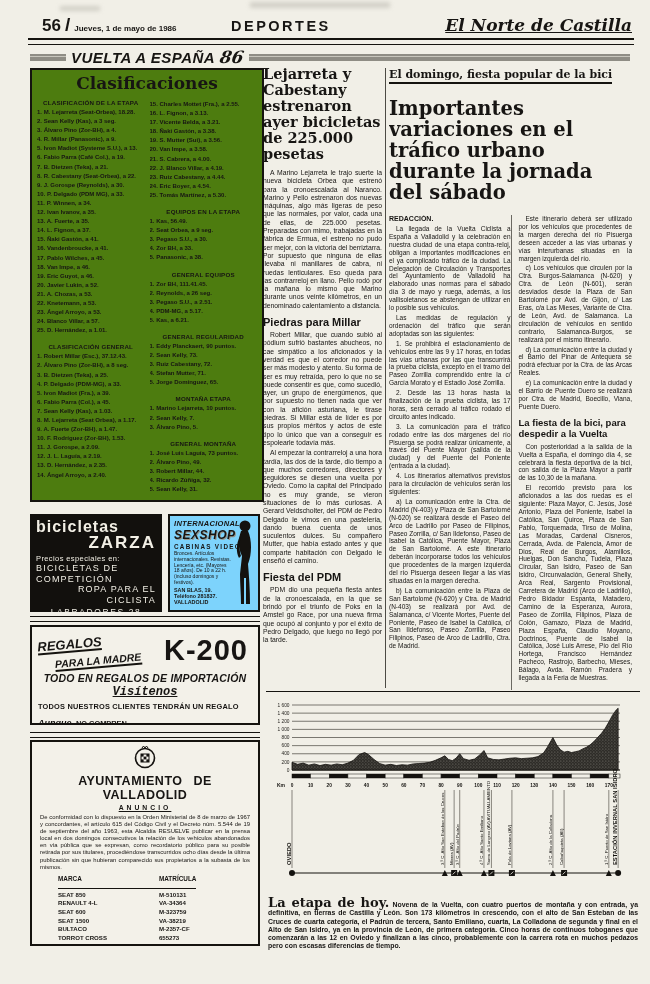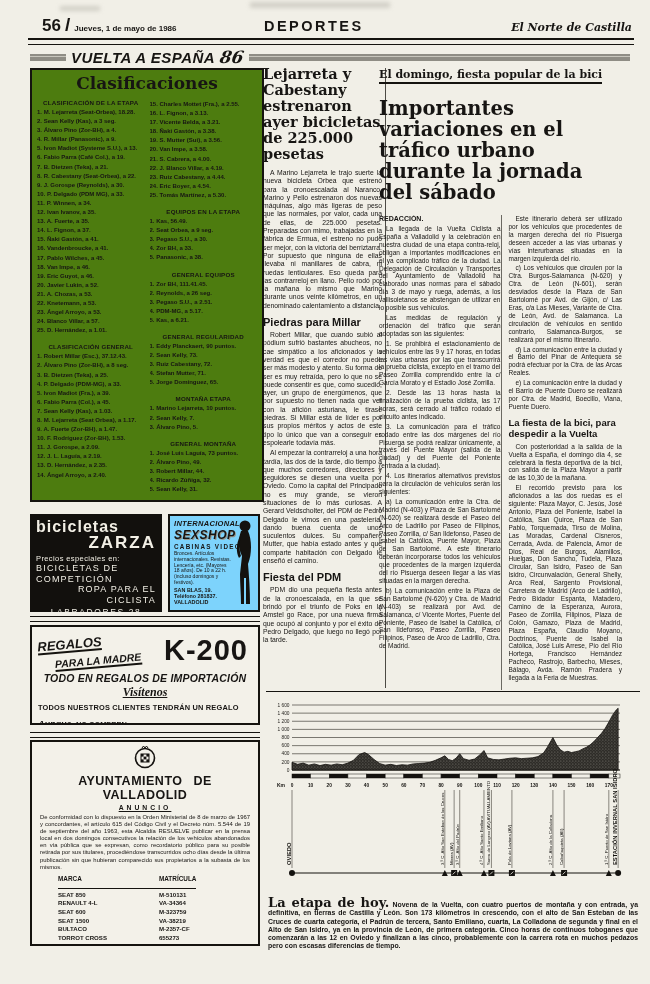--- a/index.html
+++ b/index.html
@@ -7,21 +7,21 @@
         font-family:"Liberation Sans",sans-serif;overflow:hidden;margin:0 auto;}
   .smudge{position:absolute;background:#b9b7ae;filter:blur(2px);opacity:.55;}
 
   
   .hdr{position:absolute;left:42px;right:18px;top:14px;display:flex;align-items:baseline;justify-content:space-between;}
   .hdr-left{display:flex;align-items:baseline;gap:4px;}
   .pg{font-weight:bold;font-size:17px;}
   .pgslash{font-weight:bold;font-size:19px;}
   .dt{font-weight:bold;font-size:8px;}
   .sect{font-weight:bold;font-size:14.5px;letter-spacing:2.5px;margin-left:-60px;}
-  .masthead{font-family:"DejaVu Serif",serif;font-style:italic;font-weight:bold;font-size:11px;}
+  .masthead{font-family:"DejaVu Serif",serif;font-style:italic;font-weight:bold;font-size:17px;text-decoration:underline;}
   .hdr-rule{position:absolute;left:28px;right:16px;top:38px;height:4px;border-top:2.5px solid #15130f;border-bottom:1px solid #15130f;}
 
   
   .banner{position:absolute;left:30px;right:20px;top:49px;height:16px;display:flex;align-items:center;gap:5px;}
   .bar{height:7px;background:repeating-linear-gradient(180deg,#8f8d85 0 2px,#c8c6bd 2px 3px,#8f8d85 3px 7px);}
   .bar-l{width:36px;}
   .bar-r{flex:1;}
   .banner-title{font-weight:900;font-style:italic;font-size:15px;letter-spacing:.5px;white-space:nowrap;}
   .banner-year{font-family:"DejaVu Serif",serif;font-weight:bold;font-style:italic;font-size:17px;transform:skewX(-10deg);}
 
@@ -54,21 +54,21 @@
   .dbl-rule{position:absolute;left:30px;width:230px;height:4px;border-top:1.6px solid #15130f;border-bottom:1.6px solid #15130f;}
 
   
   .ad-k200{position:absolute;left:30px;top:625px;width:230px;height:100px;border:2.5px solid #15130f;background:#f3f1e9;box-sizing:border-box;padding:4px 6px;overflow:hidden;}
   .k-head{display:flex;align-items:center;}
   .k-skew{transform:rotate(-5deg);margin-top:2px;}
   .k-reg{font-style:italic;font-weight:900;font-size:13px;border-bottom:2px solid #15130f;display:inline-block;line-height:13px;}
   .k-pm{font-style:italic;font-weight:900;font-size:10.5px;border-bottom:2px solid #15130f;display:inline-block;margin-left:16px;margin-top:-1px;line-height:11px;}
   .k-200{font-weight:900;font-size:29px;margin-left:auto;margin-right:4px;letter-spacing:1px;line-height:29px;}
   .k-l1{font-style:italic;font-weight:900;font-size:10.5px;text-align:center;margin-top:3px;letter-spacing:.2px;}
-  .k-scr{font-family:Liberation Serif, serif;font-style:italic;font-weight:bold;font-size:12px;text-align:center;text-decoration:underline;margin-top:1px;}
+  .k-scr{font-family:Liberation Mono, monospace;font-style:italic;font-weight:bold;font-size:12px;text-align:center;text-decoration:underline;margin-top:1px;}
   .k-l2{font-weight:bold;font-size:7.4px;margin-top:3px;letter-spacing:.2px;}
   .k-l3{margin-top:1px;}
   .k-l3 .a{font-style:italic;font-weight:900;font-size:9px;}
   .k-l3 .b{font-weight:bold;font-size:7.4px;}
 
   
   .ayto{position:absolute;left:30px;top:740px;width:230px;height:206px;border:2.5px solid #15130f;background:#f3f1e9;box-sizing:border-box;padding:3px 8px;overflow:hidden;}
   .ay-crest{text-align:center;}
   .ay-title{font-weight:bold;font-size:12.5px;text-align:center;letter-spacing:.5px;word-spacing:7px;margin-top:1px;}
   .ay-anuncio{font-weight:bold;font-size:6.8px;text-align:center;letter-spacing:3px;text-decoration:underline;margin:2px 0 3px;}
@@ -80,21 +80,21 @@
   .ay-th span{border-bottom:1px solid #15130f;padding-bottom:6px;margin-bottom:2px;}
   .ay-th .c1{width:58%;}
 
   
   .midcol{position:absolute;left:263px;top:66px;width:119px;height:624px;overflow:hidden;}
   .mid-hl{font-family:"DejaVu Serif",serif;font-weight:bold;font-size:14.5px;line-height:16px;margin-bottom:7px;}
   .para{font-size:6.8px;line-height:8.3px;text-align:justify;text-indent:7px;margin:0 0 2px;font-weight:500;}
   .subhead{font-weight:700;font-size:11px;margin:6px 0 3px;}
 
   
-  .rightcol{position:absolute;left:379px;top:64px;width:243px;height:626px;overflow:hidden;}
+  .rightcol{position:absolute;left:389px;top:64px;width:243px;height:626px;overflow:hidden;}
   .kicker{font-family:"DejaVu Serif",serif;font-weight:bold;font-size:11px;border-bottom:2px solid #15130f;display:inline-block;padding-bottom:1px;}
   .right-hl{font-family:"DejaVu Serif",serif;font-weight:bold;font-size:19.5px;line-height:21px;margin-top:14px;}
   .twocols{display:flex;margin-top:12px;height:520px;overflow:hidden;}
   .tcol{width:50%;box-sizing:border-box;}
   .tcol + .tcol{border-left:1px solid #6b6962;padding-left:7px;}
   .tcol .para{font-size:6.5px;line-height:7.9px;}
   .byline{font-weight:bold;font-size:7px;margin-bottom:3px;}
   .subhead2{font-weight:900;font-size:9.5px;line-height:11px;margin:6px 0 4px;}
 
   .vrule-mid{position:absolute;left:385px;top:68px;height:620px;border-left:1px solid #4c4a44;}

